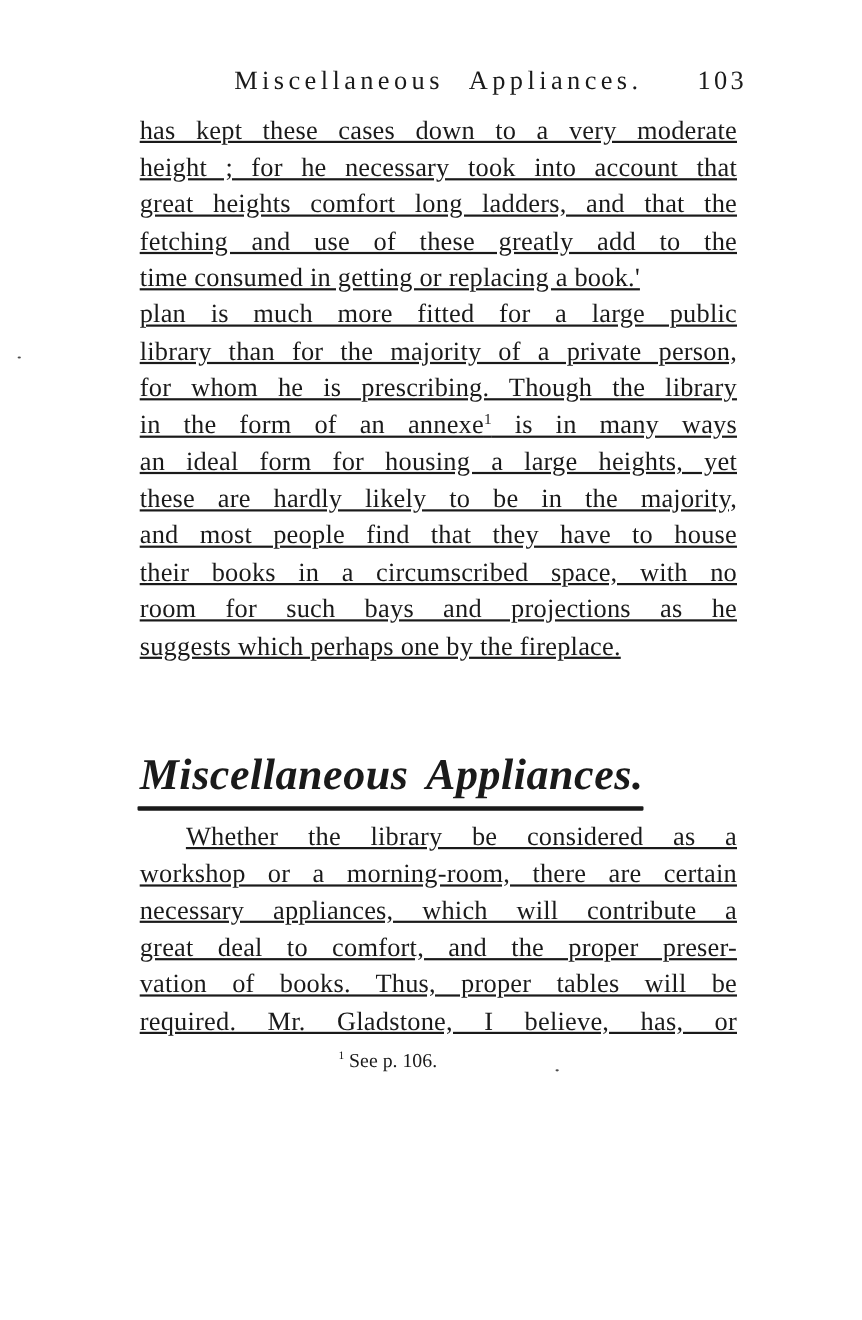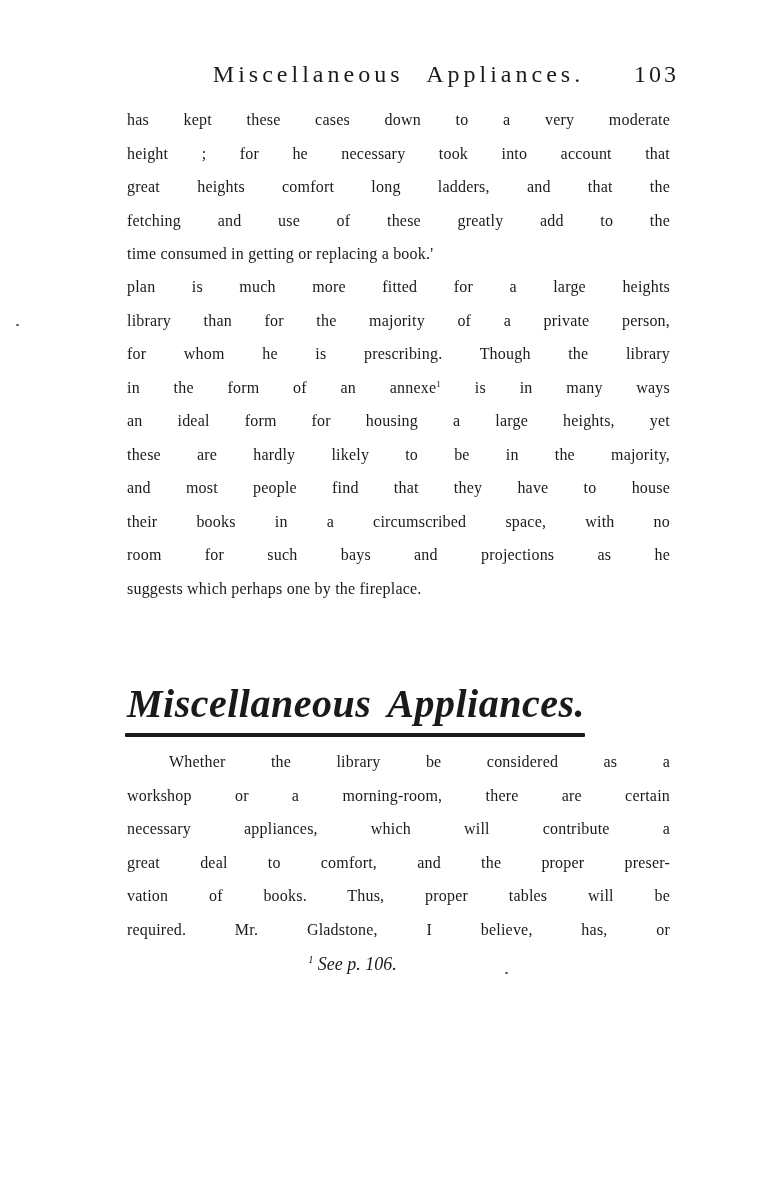--- a/index.html
+++ b/index.html
@@ -25,22 +25,23 @@
     letter-spacing:4px;
     word-spacing:14px;
   }
   .page-number{
     position:absolute;right:-9px;top:0;
     letter-spacing:3px;
   }
   
   .para{
     position:absolute;left:127px;width:543px;
-    font-size:16px;line-height:33.5px;
+    font-size:24px;line-height:33.5px;
     letter-spacing:0.2px;
+    text-decoration:underline;
   }
   .line{
     text-align:justify;
     text-align-last:justify;
   }
   .line.last{text-align-last:left;}
   .line.indent{text-indent:42px;}
   sup{
     font-size:0.58em;
     line-height:0;
@@ -60,21 +61,21 @@
     position:absolute;left:125px;top:733px;
     width:460px;height:4px;
     background:var(--ink);
     border-radius:1px;
   }
   
   .footnote{
     position:absolute;left:81px;top:952px;width:543px;
     font-size:18px;line-height:24px;
   }
-  .footnote .line{text-align:left;text-align-last:center;font-style:italic;}
+  .footnote .line{text-align:left;text-align-last:center;}
   
   .speckle{
     position:absolute;width:3px;height:2px;
     background:#4d4d4d;border-radius:50%;
   }
 </style>
 </head>
 <body>
 
 <div id="page">
@@ -86,21 +87,21 @@
 
   <section class="para" style="top:103px">
       <div class="line">has kept these cases down to a very moderate</div>
       <div class="line">height ; for he necessary took into account that</div>
       <div class="line">great heights comfort long ladders, and that the</div>
       <div class="line">fetching and use of these greatly add to the</div>
       <div class="line last">time consumed in getting or replacing a book.'</div>
     </section>
 
   <section class="para" style="top:270px">
-      <div class="line">plan is much more fitted for a large heights</div>
+      <div class="line">plan is much more fitted for a large public</div>
       <div class="line">library than for the majority of a private person,</div>
       <div class="line">for whom he is prescribing.  Though the library</div>
       <div class="line">in the form of an annexe<sup>1</sup> is in many ways</div>
       <div class="line">an ideal form for housing a large heights, yet</div>
       <div class="line">these are hardly likely to be in the majority,</div>
       <div class="line">and most people find that they have to house</div>
       <div class="line">their books in a circumscribed space, with no</div>
       <div class="line">room for such bays and projections as he</div>
       <div class="line last">suggests which perhaps one by the fireplace.</div>
     </section>

